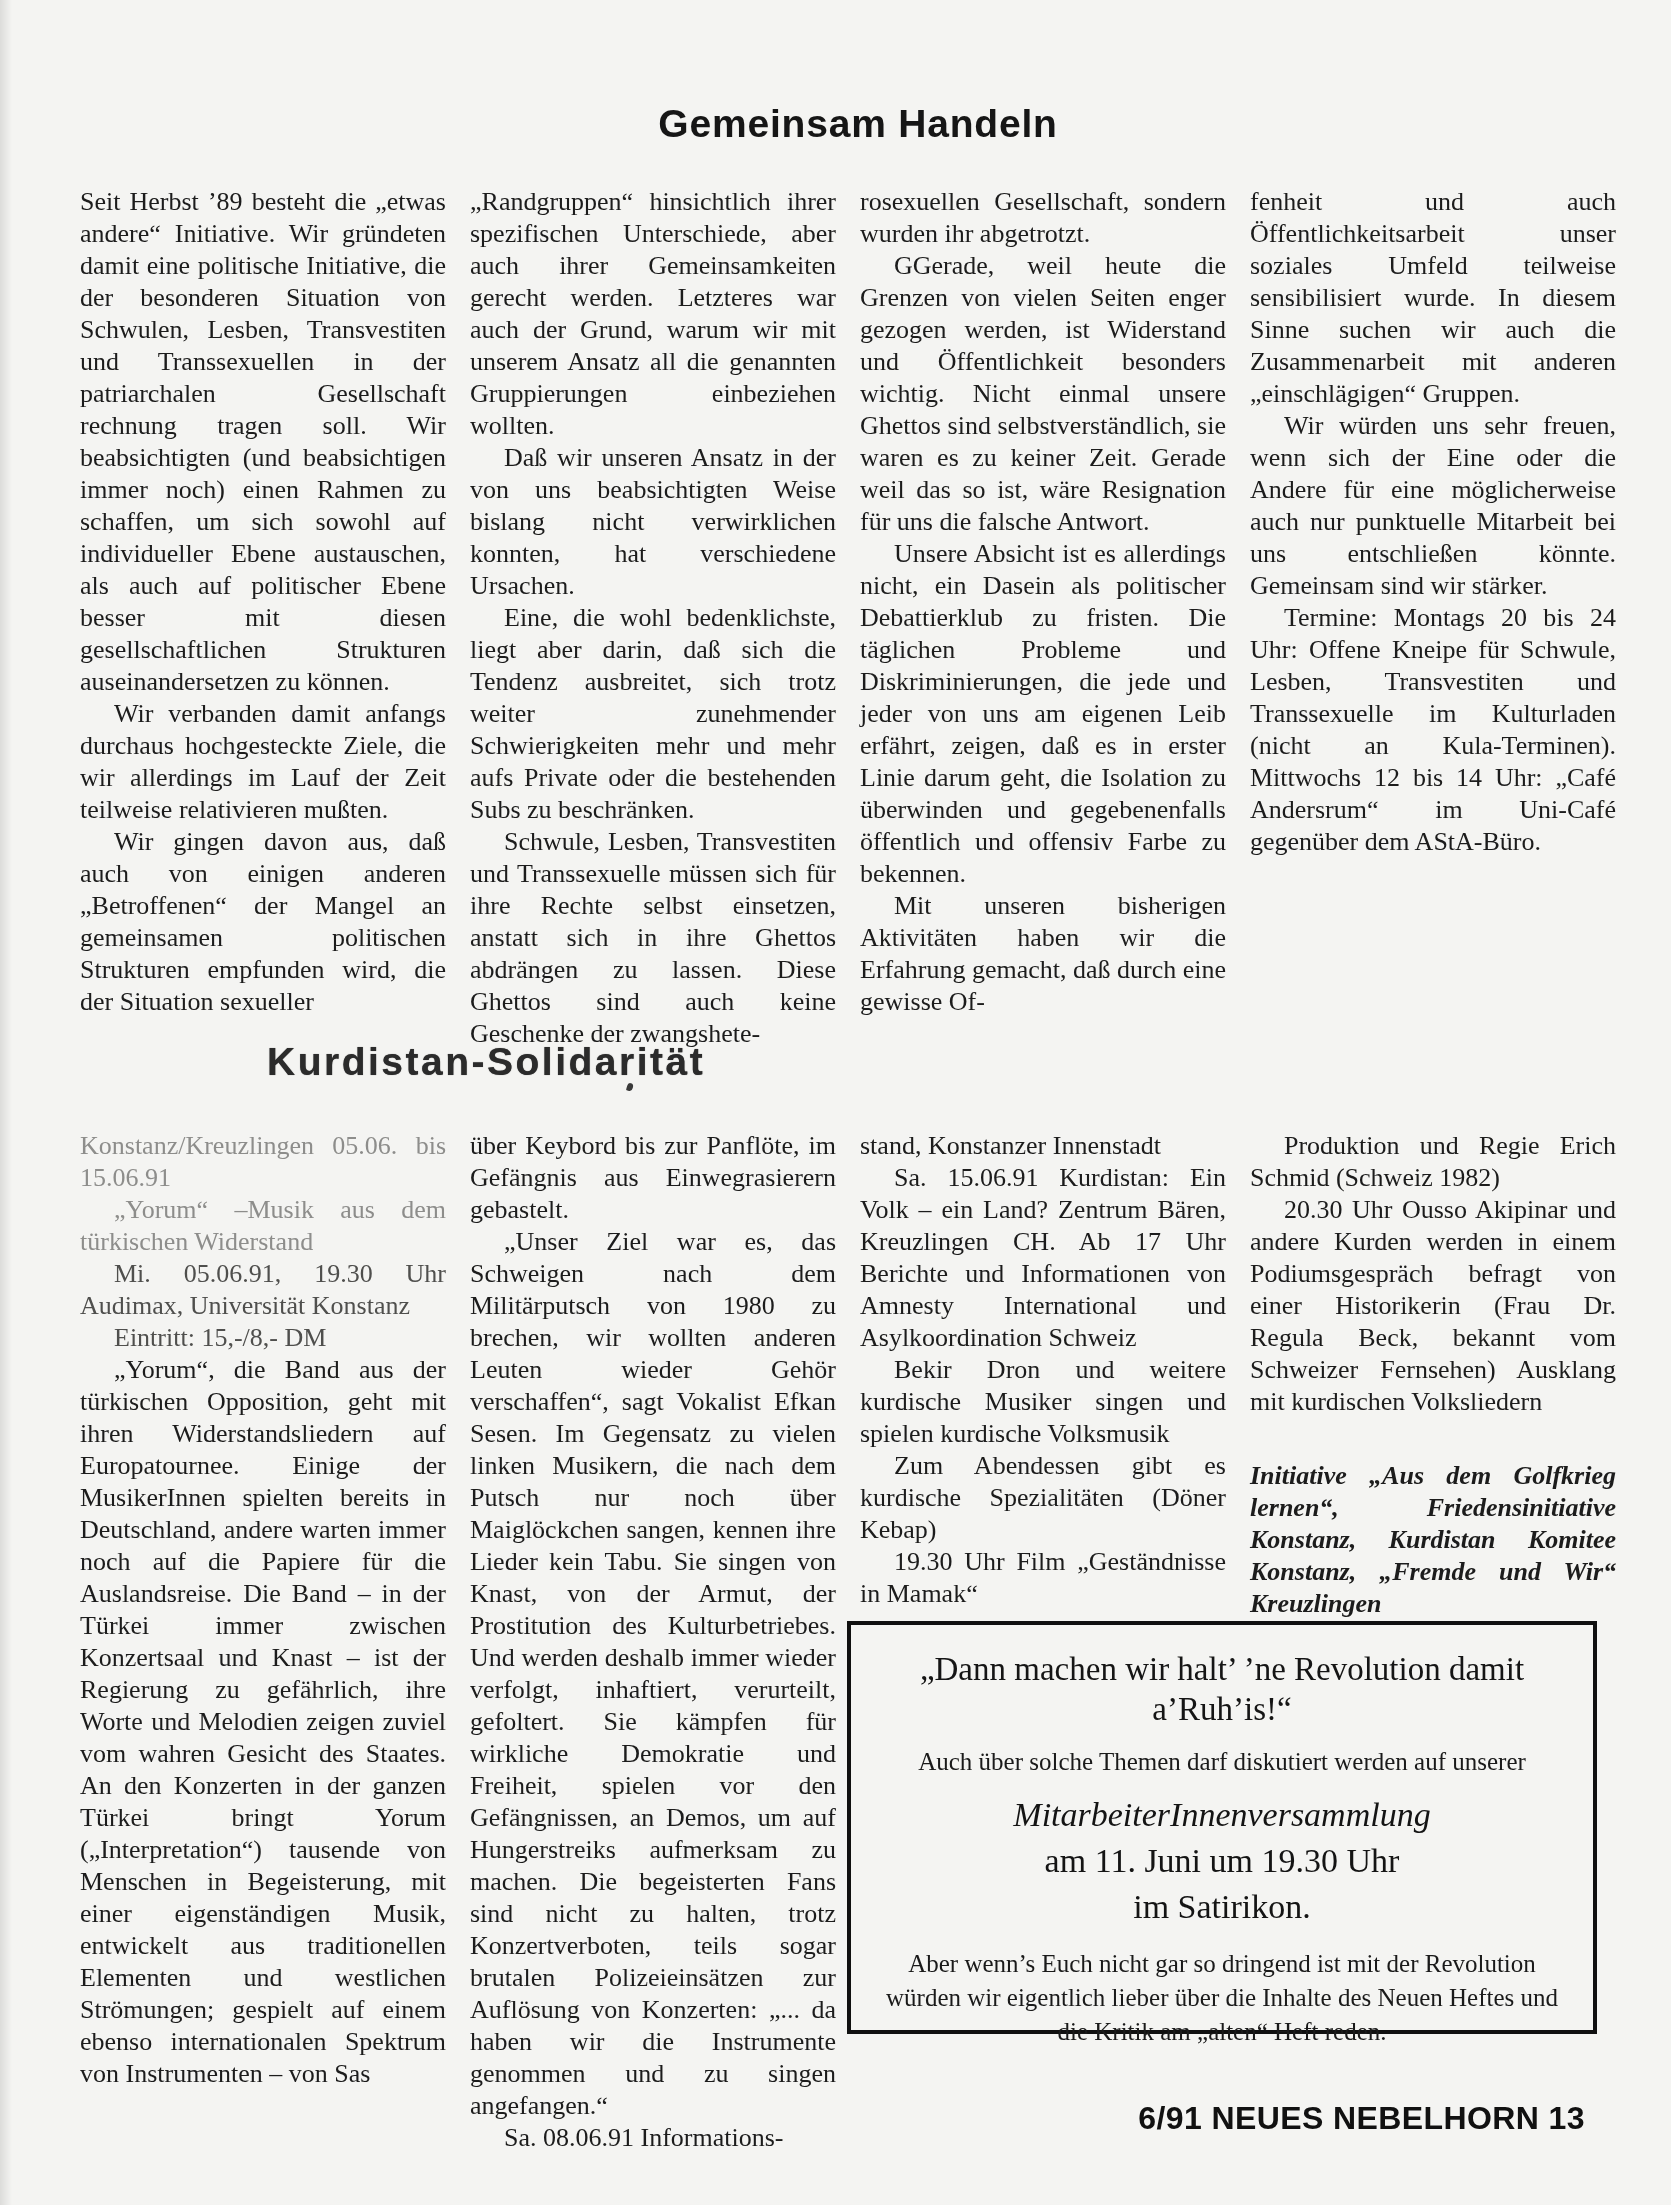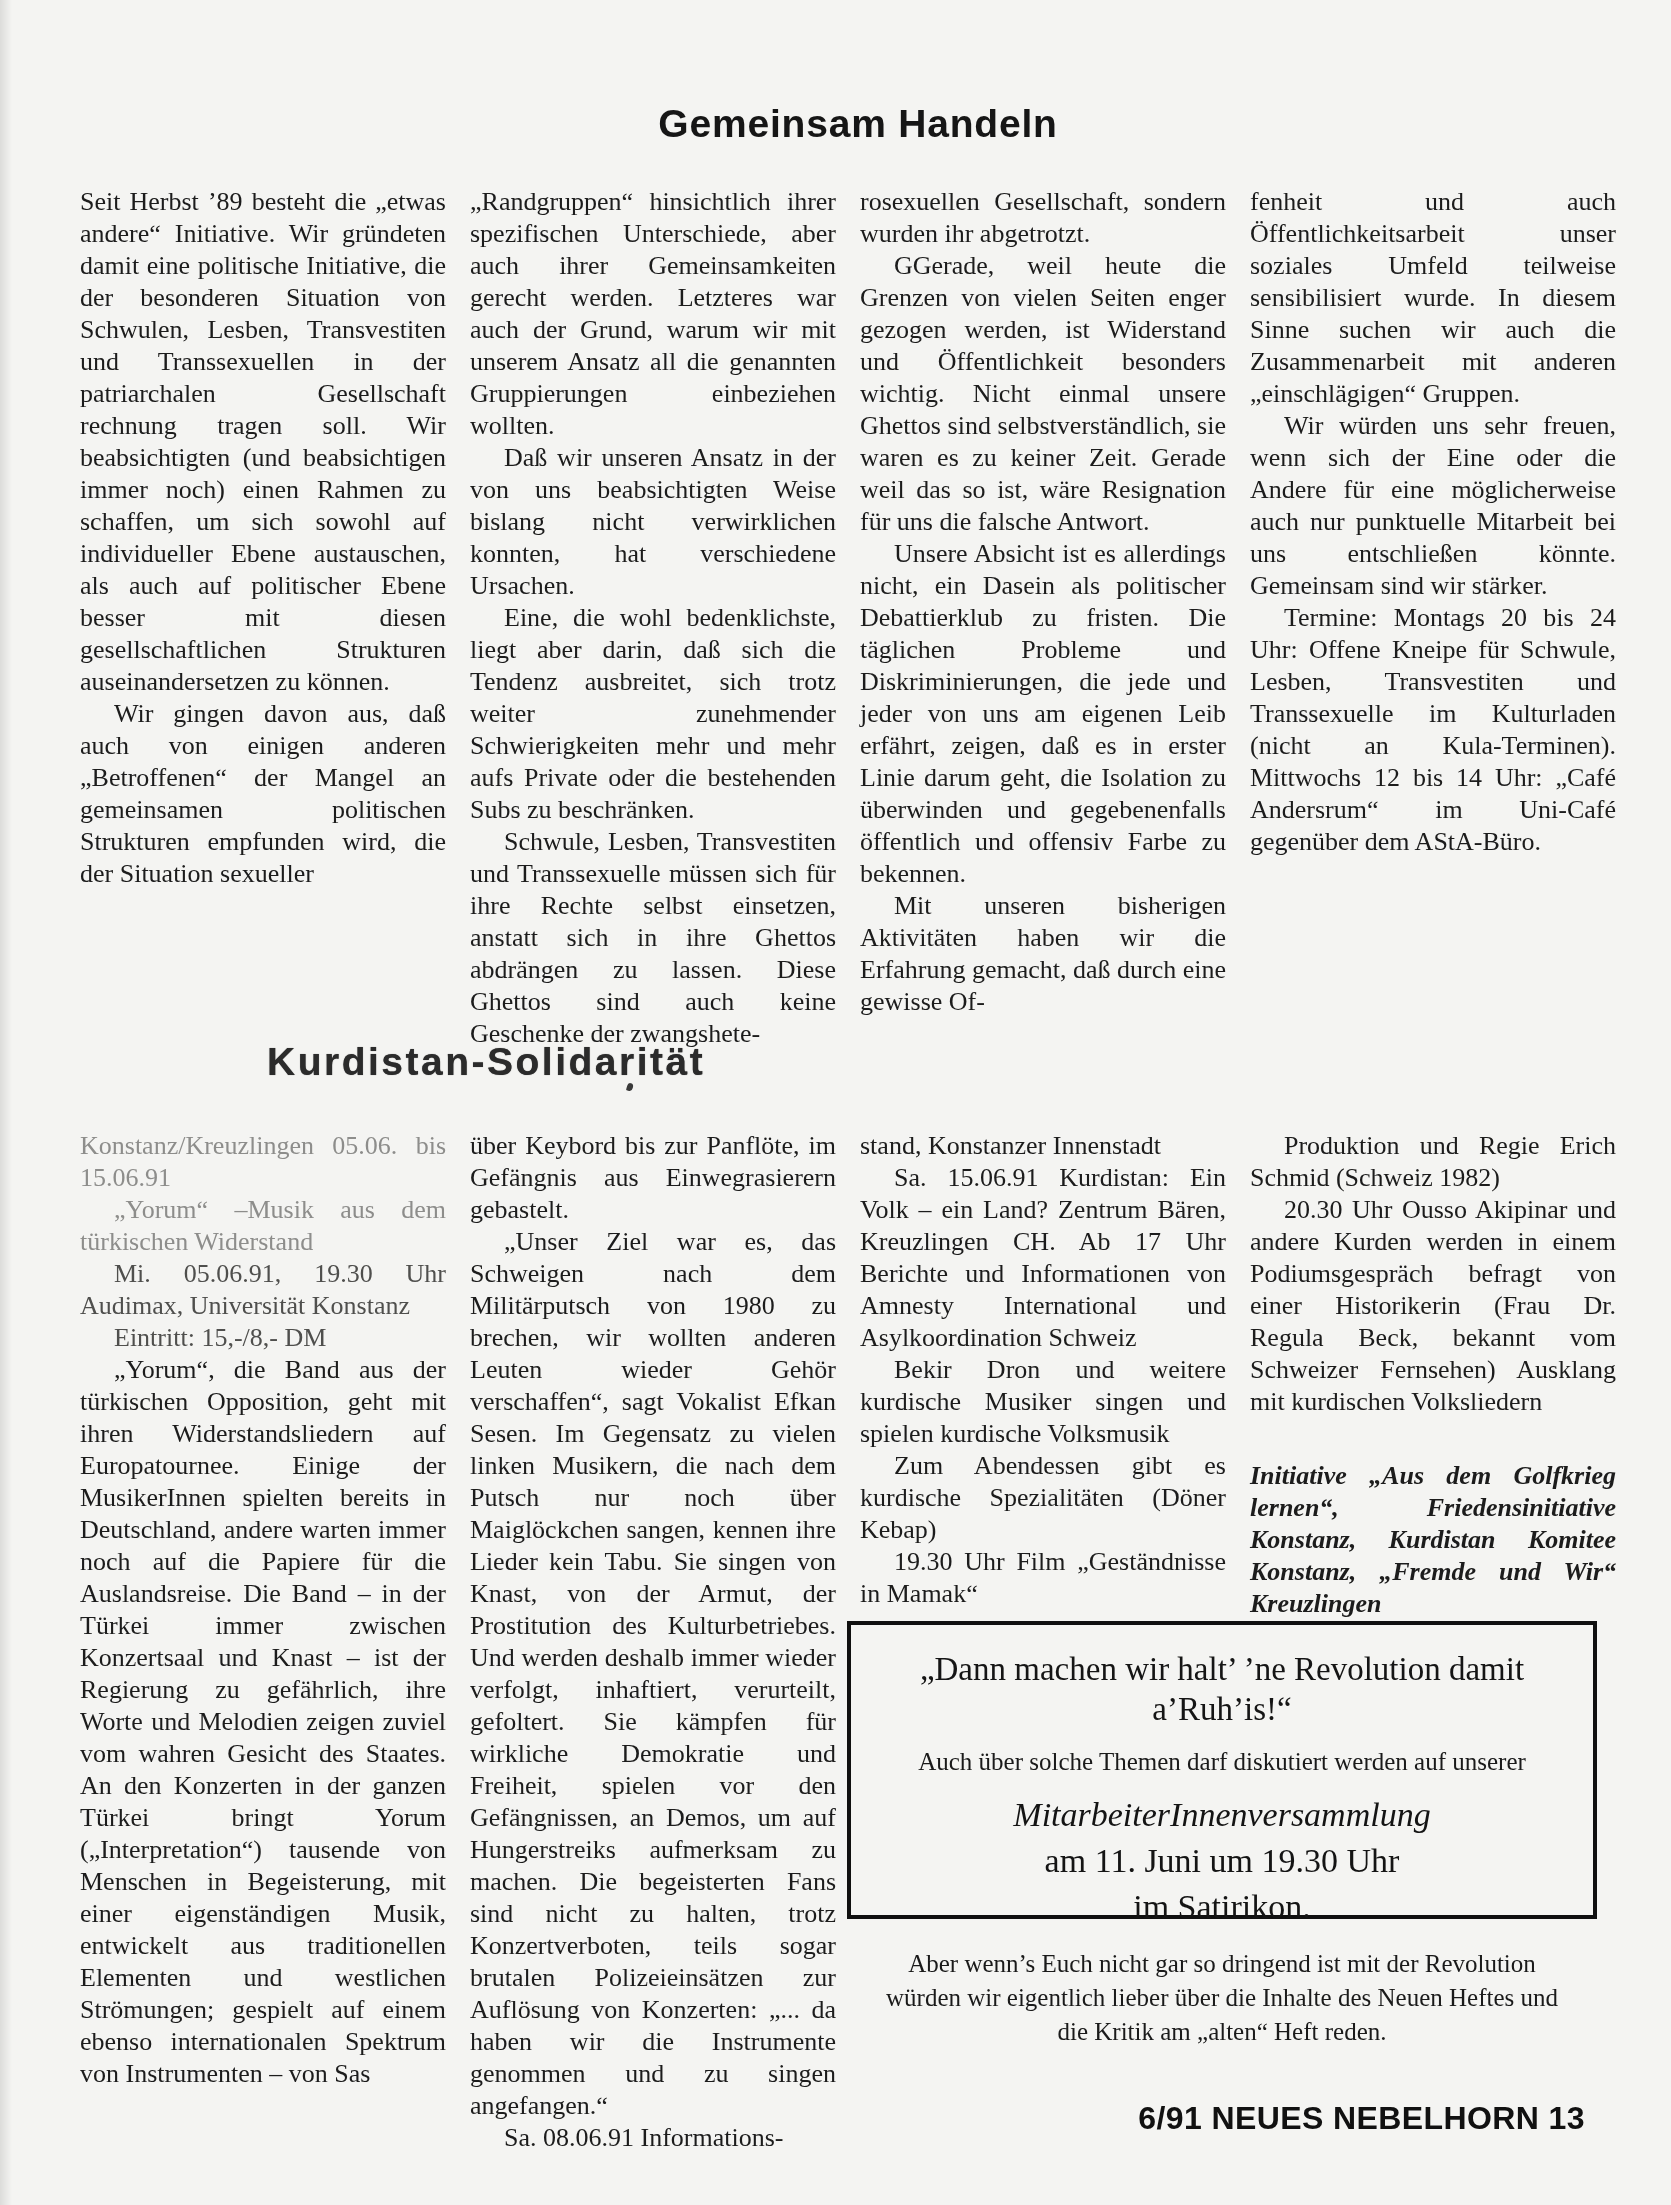--- a/index.html
+++ b/index.html
@@ -47,21 +47,21 @@
   }
   .col p.indent{text-indent:34px;}
   .col p.faded{color:#8d8d8b;}
   .col p.semi{color:#4f4f4d;}
   .credits{
     margin-top:42px !important;
     font-style:italic;
     font-weight:bold;
   }
   .adbox{
-    position:absolute;left:847px;top:1621px;width:750px;height:298px;
+    position:absolute;left:847px;top:1621px;width:750px;height:413px;
     border:4.2px solid #101010;
     box-sizing:border-box;
     background:#f4f4f2;
     text-align:center;
     font-family:"Liberation Serif", serif;
     padding:23.5px 30px 0 30px;
   }
   .adbox .quote{
     font-size:33px;line-height:40px;margin:0;color:#151515;
   }
@@ -86,20 +86,21 @@
 </head>
 <body>
 
 <div class="page">
 
   <div class="headline headline1">Gemeinsam Handeln</div>
 
   <div class="cols cols1">
     <div class="col">
       <p>Seit Herbst ’89 besteht die „etwas andere“ Initiative. Wir gründeten damit eine politische Initiative, die der besonderen Situation von Schwulen, Lesben, Transvestiten und Transsexuellen in der patriarchalen Gesellschaft rechnung tragen soll. Wir beabsichtigten (und beabsichtigen immer noch) einen Rahmen zu schaffen, um sich sowohl auf individueller Ebene austauschen, als auch auf politischer Ebene besser mit diesen gesellschaftlichen Strukturen auseinandersetzen zu können.</p>
+      <p class="indent">Wir verbanden damit anfangs durchaus hochgesteckte Ziele, die wir allerdings im Lauf der Zeit teilweise relativieren mußten.</p>
       <p class="indent">Wir gingen davon aus, daß auch von einigen anderen „Betroffenen“ der Mangel an gemeinsamen politischen Strukturen empfunden wird, die der Situation sexueller</p>
     </div>
     <div class="col">
       <p>„Randgruppen“ hinsichtlich ihrer spezifischen Unterschiede, aber auch ihrer Gemeinsamkeiten gerecht werden. Letzteres war auch der Grund, warum wir mit unserem Ansatz all die genannten Gruppierungen einbeziehen wollten.</p>
       <p class="indent">Daß wir unseren Ansatz in der von uns beabsichtigten Weise bislang nicht verwirklichen konnten, hat verschiedene Ursachen.</p>
       <p class="indent">Eine, die wohl bedenklichste, liegt aber darin, daß sich die Tendenz ausbreitet, sich trotz weiter zunehmender Schwierigkeiten mehr und mehr aufs Private oder die bestehenden Subs zu beschränken.</p>
       <p class="indent">Schwule, Lesben, Transvestiten und Transsexuelle müssen sich für ihre Rechte selbst einsetzen, anstatt sich in ihre Ghettos abdrängen zu lassen. Diese Ghettos sind auch keine Geschenke der zwangshete-</p>
     </div>
     <div class="col">
       <p>rosexuellen Gesellschaft, sondern wurden ihr abgetrotzt.</p>

